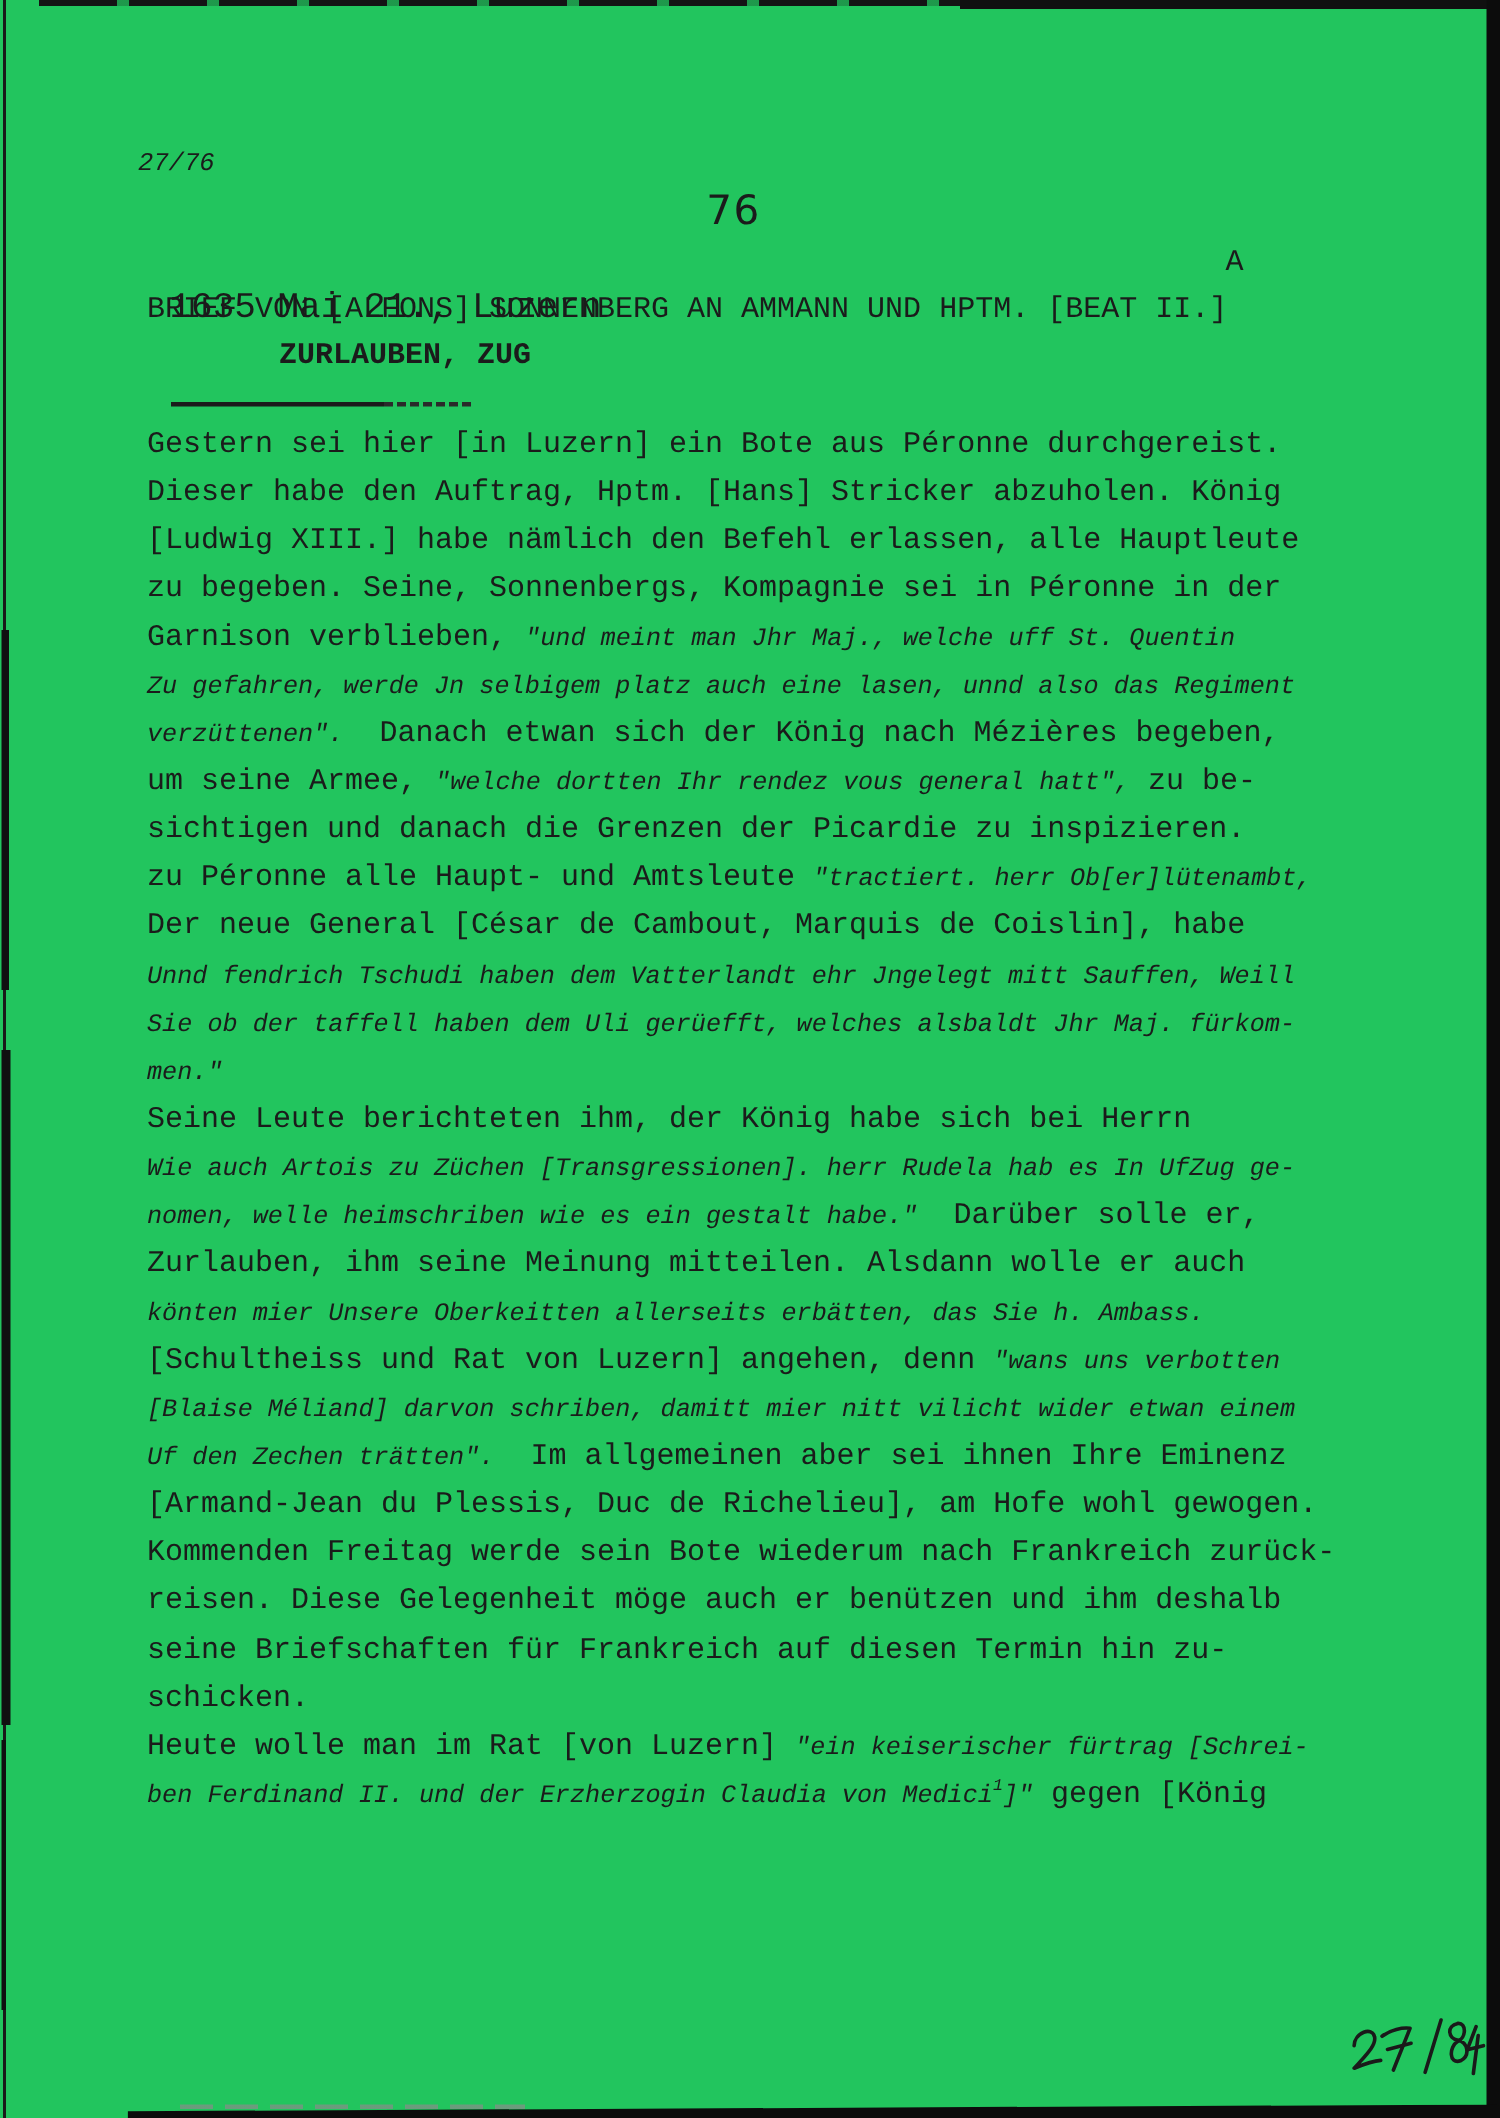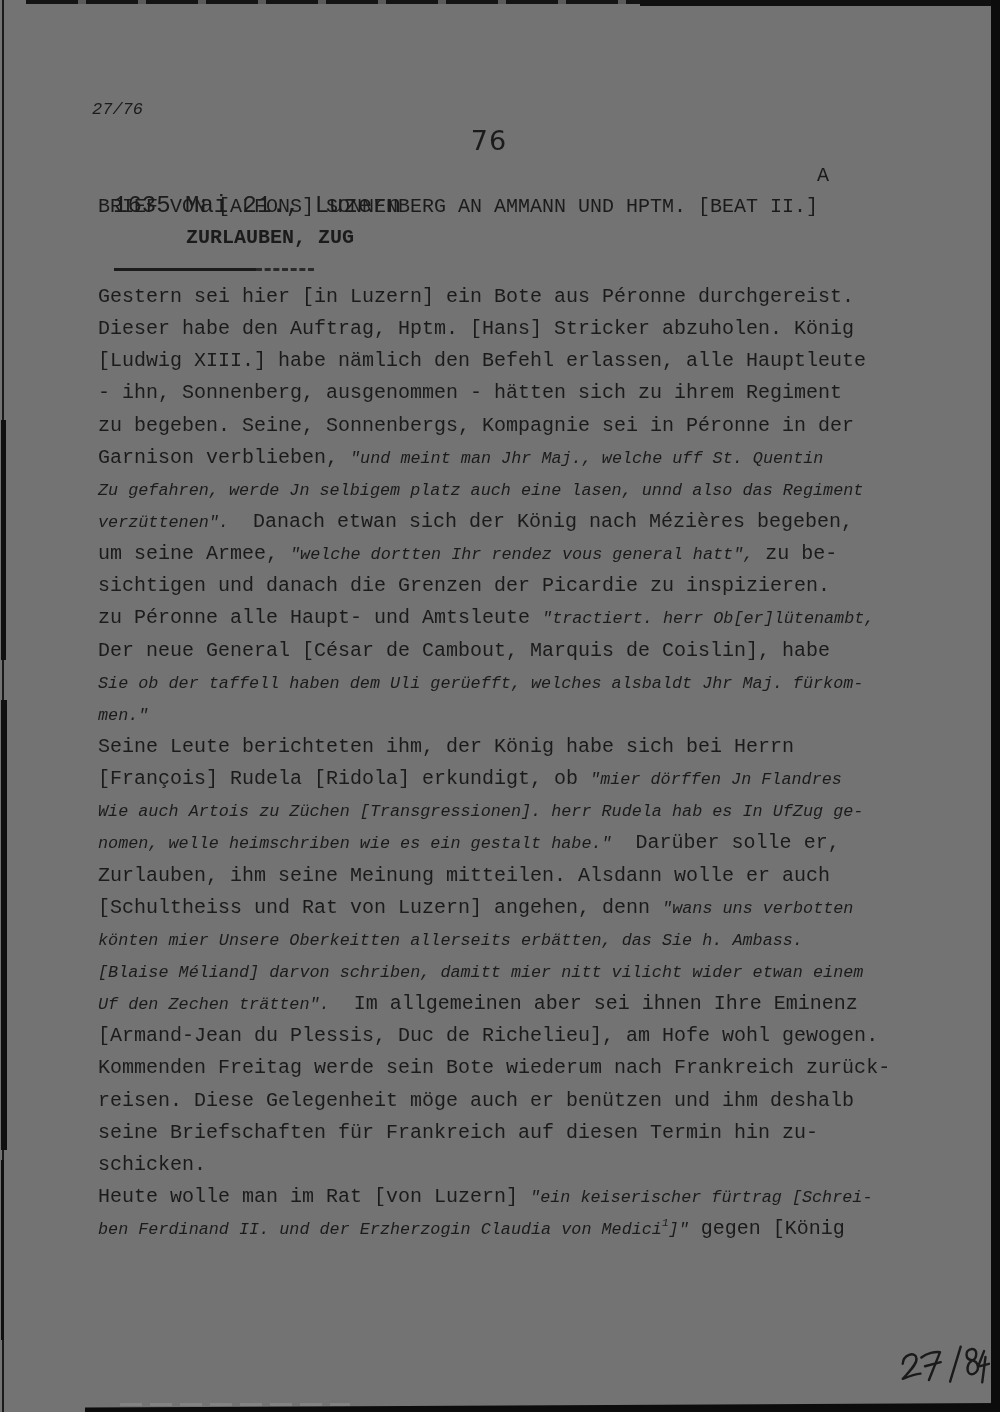--- a/index.html
+++ b/index.html
@@ -6,21 +6,21 @@
   body {
     width: 1000px; height: 1412px;
     background: #ffffff;
     overflow: hidden;
     position: relative;
     font-family: "Liberation Mono", monospace;
     color: #1b1b1b;
   }
   .page {
     position: absolute; inset: 0;
-    background: #737373;
+    background: #22c55e;
   }
   
   .edge-top {
     position: absolute; top: 0; left: 26px; right: 0; height: 4px;
     background:
       repeating-linear-gradient(90deg, #141414 0 52px, rgba(20,20,20,.25) 52px 60px);
   }
   .edge-top-right {
     position: absolute; top: 0; left: 640px; right: 0; height: 6px;
     background: #101010;
@@ -107,38 +107,37 @@
   <div class="doc-letter">A</div>
   <div class="title-1">BRIEF VON [ALFONS] SONNENBERG AN AMMANN UND HPTM. [BEAT II.]</div>
   <div class="title-2">ZURLAUBEN, ZUG</div>
   <div class="rule-solid"></div>
   <div class="rule-dashed"></div>
 
   <div class="doc-body">
       <div class="line"><span class="rm">Gestern sei hier [in Luzern] ein Bote aus Péronne durchgereist.</span></div>
       <div class="line"><span class="rm">Dieser habe den Auftrag, Hptm. [Hans] Stricker abzuholen. König</span></div>
       <div class="line"><span class="rm">[Ludwig XIII.] habe nämlich den Befehl erlassen, alle Hauptleute</span></div>
-      <div class="line"><span class="rm">- ihn, Sonnenberg, ausgenommen - hätten sich zu ihrem Regiment</span></div>
       <div class="line"><span class="rm">zu begeben. Seine, Sonnenbergs, Kompagnie sei in Péronne in der</span></div>
       <div class="line"><span class="rm">Garnison verblieben, </span><span class="it">"und meint man Jhr Maj., welche uff St. Quentin</span></div>
       <div class="line"><span class="it">Zu gefahren, werde Jn selbigem platz auch eine lasen, unnd also das Regiment</span></div>
       <div class="line"><span class="it">verzüttenen".</span><span class="rm">  Danach etwan sich der König nach Mézières begeben,</span></div>
       <div class="line"><span class="rm">um seine Armee, </span><span class="it">"welche dortten Ihr rendez vous general hatt",</span><span class="rm"> zu be-</span></div>
       <div class="line"><span class="rm">sichtigen und danach die Grenzen der Picardie zu inspizieren.</span></div>
       <div class="line"><span class="rm">zu Péronne alle Haupt- und Amtsleute </span><span class="it">"tractiert. herr Ob[er]lütenambt,</span></div>
       <div class="line"><span class="rm">Der neue General [César de Cambout, Marquis de Coislin], habe</span></div>
+      <div class="line"><span class="it">Unnd fendrich Tschudi haben dem Vatterlandt ehr Jngelegt mitt Sauffen, Weill</span></div>
       <div class="line"><span class="it">Sie ob der taffell haben dem Uli gerüefft, welches alsbaldt Jhr Maj. fürkom-</span></div>
       <div class="line"><span class="it">men."</span></div>
       <div class="line"><span class="rm">Seine Leute berichteten ihm, der König habe sich bei Herrn</span></div>
-      <div class="line"><span class="rm">[François] Rudela [Ridola] erkundigt, ob </span><span class="it">"mier dörffen Jn Flandres</span></div>
       <div class="line"><span class="it">Wie auch Artois zu Züchen [Transgressionen]. herr Rudela hab es In UfZug ge-</span></div>
       <div class="line"><span class="it">nomen, welle heimschriben wie es ein gestalt habe."</span><span class="rm">  Darüber solle er,</span></div>
       <div class="line"><span class="rm">Zurlauben, ihm seine Meinung mitteilen. Alsdann wolle er auch</span></div>
+      <div class="line"><span class="it">könten mier Unsere Oberkeitten allerseits erbätten, das Sie h. Ambass.</span></div>
       <div class="line"><span class="rm">[Schultheiss und Rat von Luzern] angehen, denn </span><span class="it">"wans uns verbotten</span></div>
-      <div class="line"><span class="it">könten mier Unsere Oberkeitten allerseits erbätten, das Sie h. Ambass.</span></div>
       <div class="line"><span class="it">[Blaise Méliand] darvon schriben, damitt mier nitt vilicht wider etwan einem</span></div>
       <div class="line"><span class="it">Uf den Zechen trätten".</span><span class="rm">  Im allgemeinen aber sei ihnen Ihre Eminenz</span></div>
       <div class="line"><span class="rm">[Armand-Jean du Plessis, Duc de Richelieu], am Hofe wohl gewogen.</span></div>
       <div class="line"><span class="rm">Kommenden Freitag werde sein Bote wiederum nach Frankreich zurück-</span></div>
       <div class="line"><span class="rm">reisen. Diese Gelegenheit möge auch er benützen und ihm deshalb</span></div>
       <div class="line"><span class="rm">seine Briefschaften für Frankreich auf diesen Termin hin zu-</span></div>
       <div class="line"><span class="rm">schicken.</span></div>
       <div class="line"><span class="rm">Heute wolle man im Rat [von Luzern] </span><span class="it">"ein keiserischer fürtrag [Schrei-</span></div>
       <div class="line"><span class="it">ben Ferdinand II. und der Erzherzogin Claudia von Medici</span><span class="it sup">1</span><span class="it">]"</span><span class="rm"> gegen [König</span></div>
     </div>

